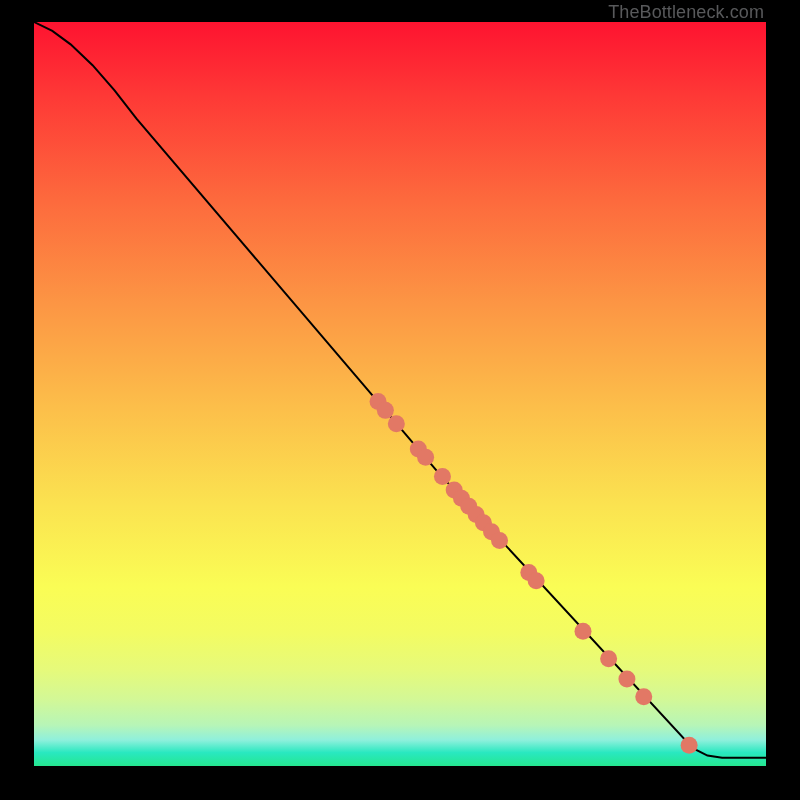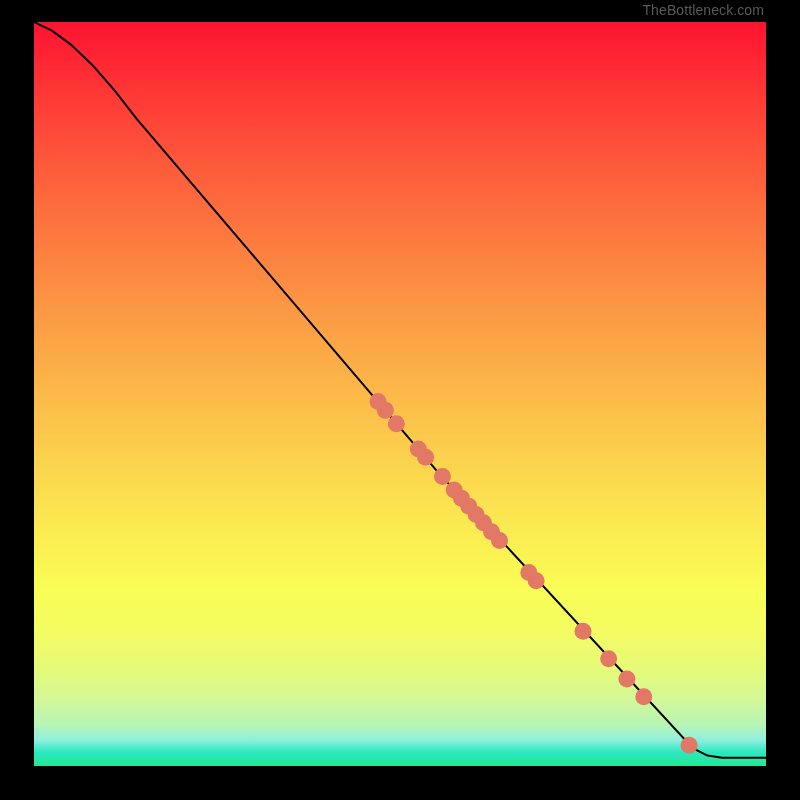--- a/index.html
+++ b/index.html
@@ -11,21 +11,21 @@
   }
   .plot {
     position: absolute;
     left: 34px; top: 22px;
     width: 732px; height: 744px;
   }
   .watermark {
     position: absolute;
     right: 36px; top: 2px;
     font-family: Arial, Helvetica, sans-serif;
-    font-size: 14px;
+    font-size: 18px;
     color: #58595b;
     font-weight: 400;
     letter-spacing: 0.1px;
   }
 </style>
 </head>
 <body>
 
 <div class="frame">
   <div class="watermark">TheBottleneck.com</div>

